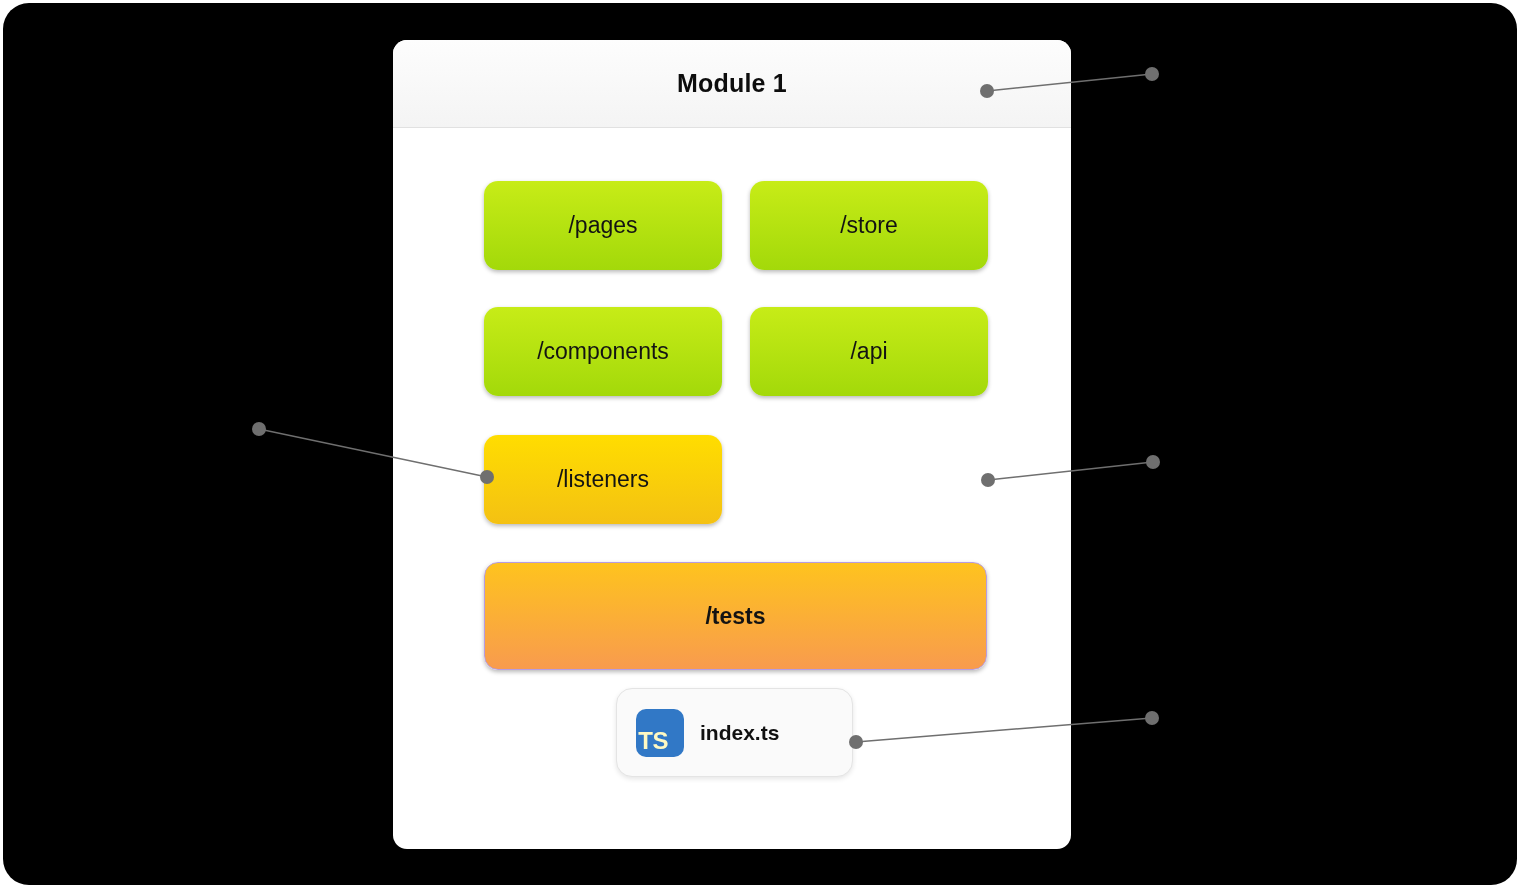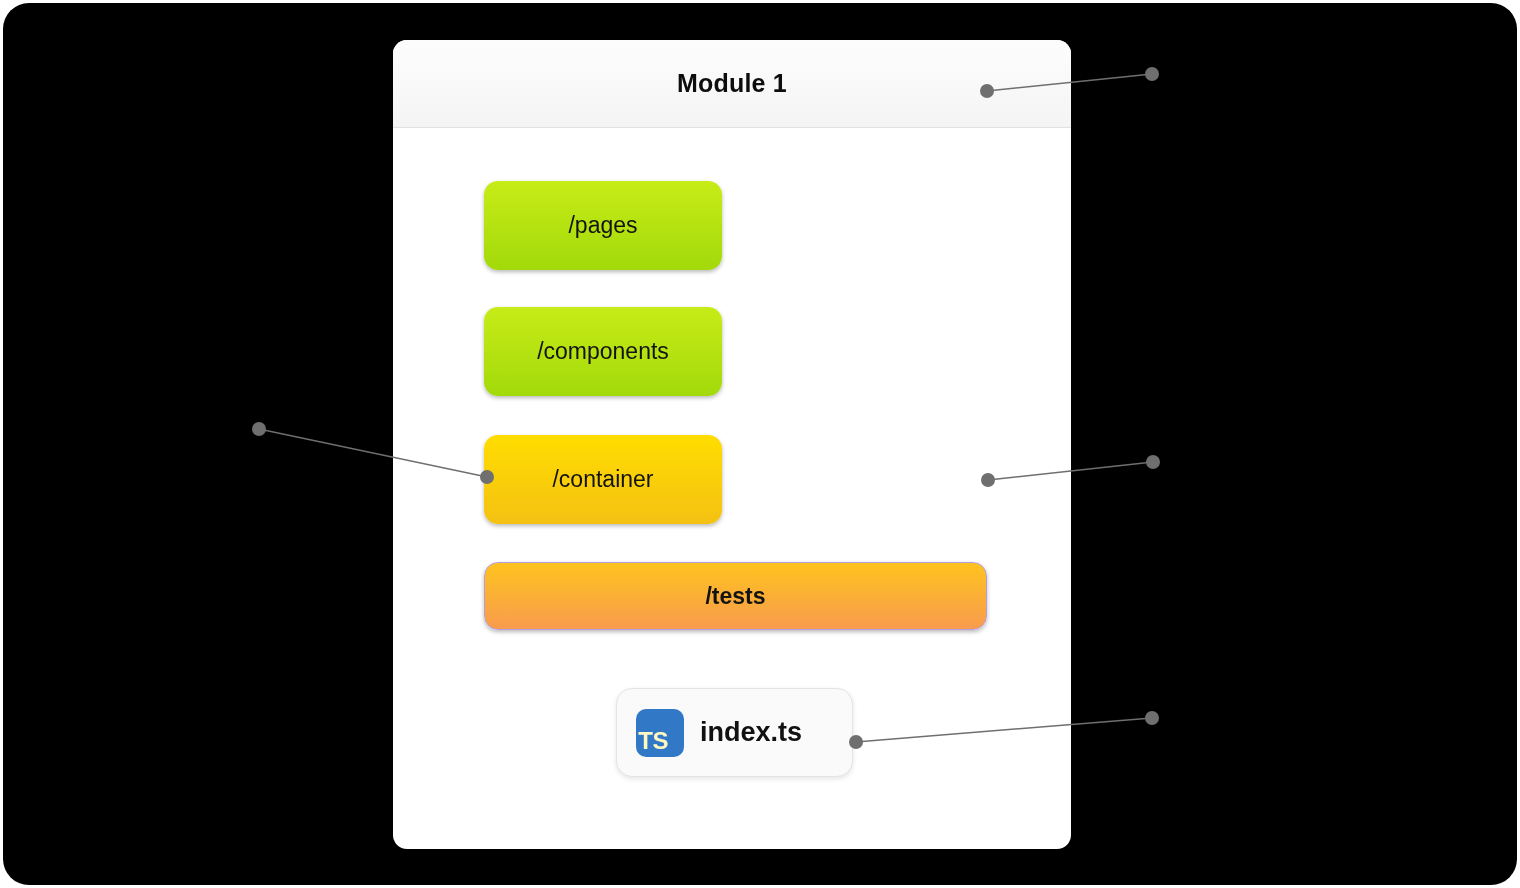--- a/index.html
+++ b/index.html
@@ -49,21 +49,21 @@
     border: 1px solid #b79ce0;
     font-weight: bold;
   }
 
   .pos-pages      { left: 91px;  top: 141px; }
   .pos-store      { left: 357px; top: 141px; }
   .pos-components { left: 91px;  top: 267px; }
   .pos-api        { left: 357px; top: 267px; }
   .pos-listeners  { left: 91px;  top: 395px; }
   .pos-container  { left: 357px; top: 395px; }
-  .pos-tests      { left: 91px;  top: 522px; width: 503px; height: 68px; }
+  .pos-tests      { left: 91px;  top: 522px; width: 503px; height: 108px; }
 
   .file-node {
     position: absolute; left: 223px; top: 648px;
     width: 237px; height: 89px;
     background: #fafafa;
     border: 1px solid #e4e4e4;
     border-radius: 16px;
     box-shadow: 0 2px 5px rgba(0,0,0,0.10);
     display: flex; align-items: center;
     padding-left: 19px;
@@ -74,21 +74,21 @@
     background: #3178c6;
     border-radius: 10px;
     flex: 0 0 auto;
   }
   .ts-icon span {
     position: absolute; right: 16px; bottom: 2px;
     color: #fef9c3; font-weight: bold; font-size: 24px; letter-spacing: -0.5px;
   }
   .file-label {
     margin-left: 16px;
-    font-size: 27px; font-weight: bold; color: #111111;
+    font-size: 21px; font-weight: bold; color: #111111;
   }
 
   .connector-overlay {
     position: absolute; inset: 0;
     width: 1520px; height: 888px;
     pointer-events: none;
   }
 </style>
 </head>
 <body>
@@ -99,25 +99,31 @@
 
   <div class="module-card">
 
     <div class="module-header">
       <div class="module-title">Module 1</div>
     </div>
 
     <div class="node green pos-pages">
       <span>/pages</span>
     </div>
+    <div class="node green pos-store">
+      <span>/store</span>
+    </div>
     <div class="node green pos-components">
       <span>/components</span>
     </div>
+    <div class="node green pos-api">
+      <span>/api</span>
+    </div>
     <div class="node yellow pos-listeners">
-      <span>/container</span>
+      <span>/listeners</span>
     </div>
     <div class="node orange pos-tests">
       <span>/tests</span>
     </div>
 
     <div class="file-node">
       <div class="ts-icon">
         <span>TS</span>
       </div>
       <div class="file-label">index.ts</div>

